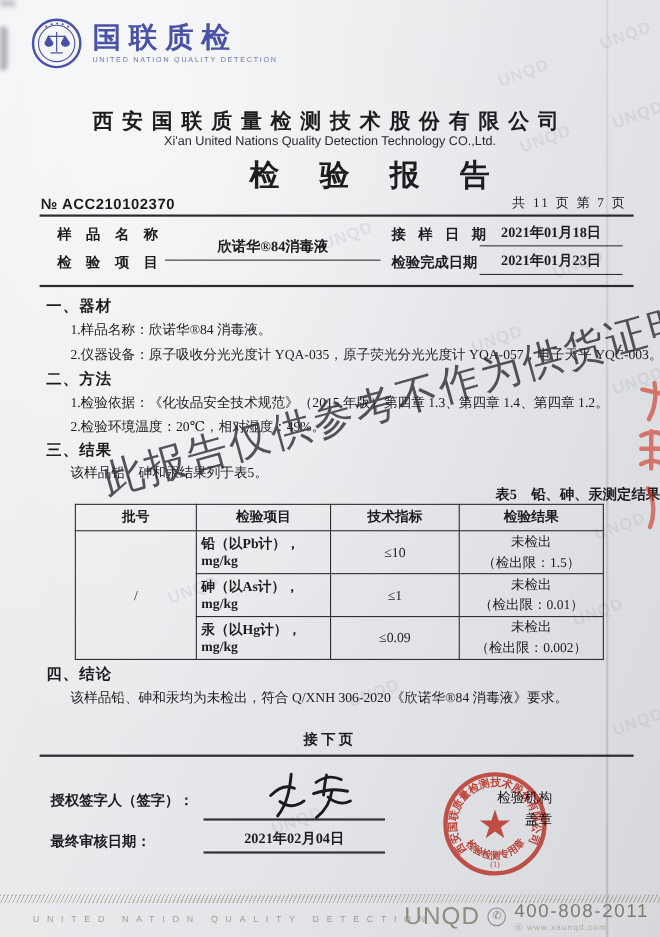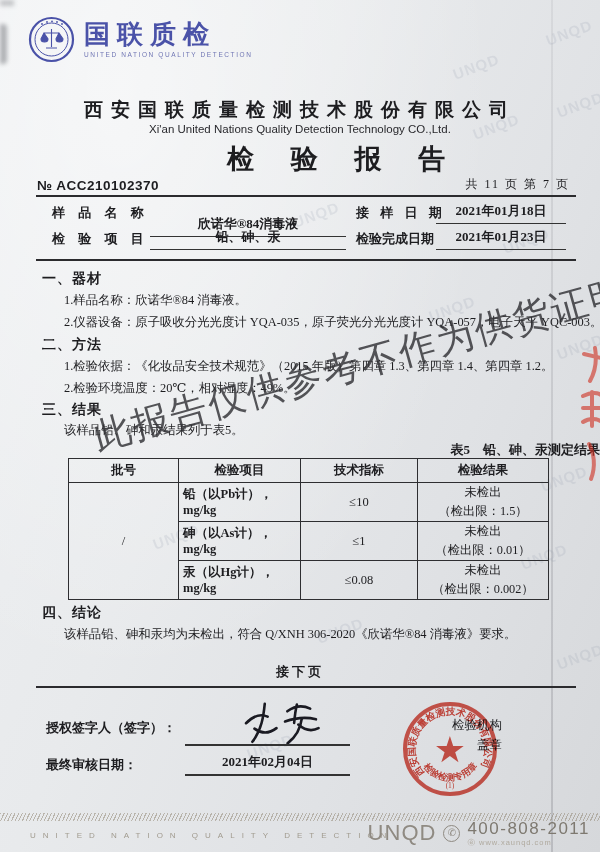--- a/index.html
+++ b/index.html
@@ -133,21 +133,20 @@
     <span class="pagination">共 11 页 第 7 页</span>
   </div>
   <div class="abs rule rule1"></div>
 
   <span class="abs info-label" style="left:52px;top:204px;letter-spacing:5px">样 品 名 称</span>
   <span class="abs info-value" style="left:150px;top:215px;width:196px">欣诺华®84消毒液</span>
   <span class="abs info-label" style="left:356px;top:204px;letter-spacing:4px">接 样 日 期</span>
   <span class="abs info-value" style="left:436px;top:202px;width:130px">2021年01月18日</span>
 
   <span class="abs info-label" style="left:52px;top:230px;letter-spacing:5px">检 验 项 目</span>
-  <span class="abs info-value" style="left:150px;top:228px;width:196px">铅、砷、汞</span>
   <span class="abs info-label" style="left:356px;top:230px">检验完成日期</span>
   <span class="abs info-value" style="left:436px;top:228px;width:130px">2021年01月23日</span>
 
   <div class="abs rule rule2"></div>
 
   <div class="abs sec-h" style="left:42px;top:270px">一、器材</div>
   <div class="abs sec-item" style="left:64px;top:292px">1.样品名称：欣诺华®84 消毒液。</div>
   <div class="abs sec-item" style="left:64px;top:314px">2.仪器设备：原子吸收分光光度计 YQA-035，原子荧光分光光度计 YQA-057，电子天平 YQC-003。</div>
 
   <div class="abs sec-h" style="left:42px;top:336px">二、方法</div>
@@ -185,21 +184,21 @@
     <tr>
       <td class="c-item">砷（以As计），mg/kg</td>
       <td class="c-spec">≤1</td>
       <td class="c-result">
         <div>未检出</div>
         <div>（检出限：0.01）</div>
       </td>
     </tr>
     <tr>
       <td class="c-item">汞（以Hg计），mg/kg</td>
-      <td class="c-spec">≤0.08</td>
+      <td class="c-spec">≤0.09</td>
       <td class="c-result">
         <div>未检出</div>
         <div>（检出限：0.002）</div>
       </td>
     </tr>
   </tbody>
     </table>
 
   <div class="abs sec-h" style="left:42px;top:604px">四、结论</div>
   <div class="abs sec-item" style="left:64px;top:626px">该样品铅、砷和汞均为未检出，符合 Q/XNH 306-2020《欣诺华®84 消毒液》要求。</div>

